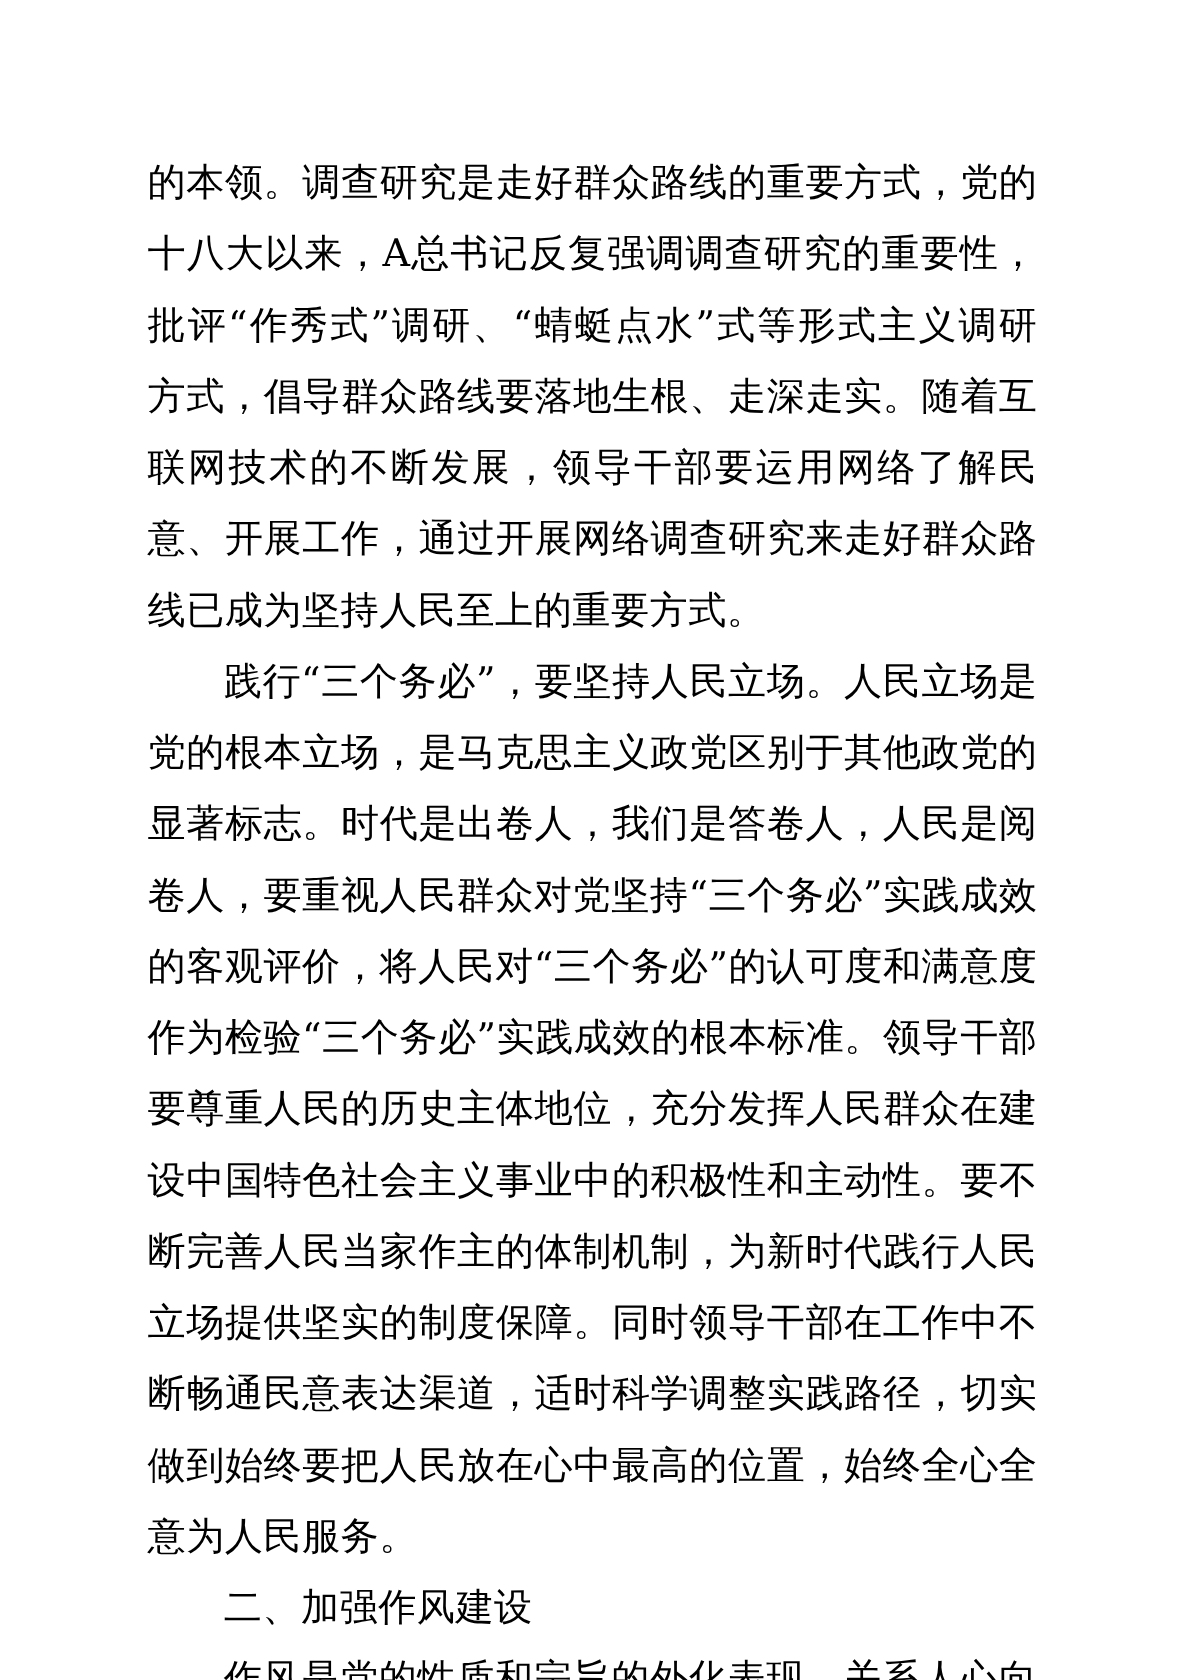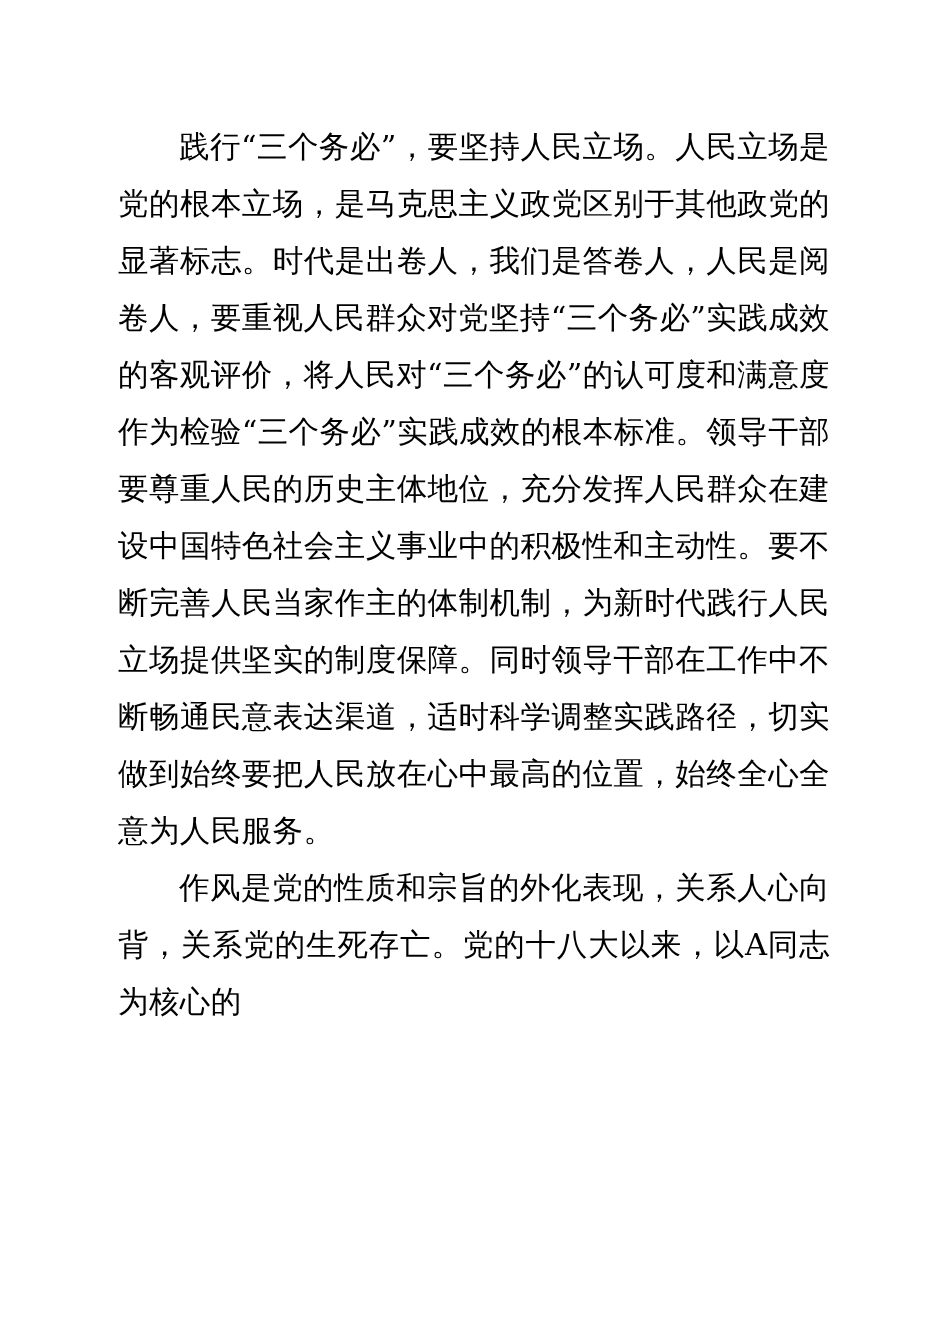--- a/index.html
+++ b/index.html
@@ -34,16 +34,18 @@
   }
   p.indent {
     text-indent: 2em;
   }
 </style>
 </head>
 <body>
 
 <div class="page">
   <div class="doc-body">
+    <p class="body-para">的本领。调查研究是走好群众路线的重要方式，党的十八大以来，A总书记反复强调调查研究的重要性，批评“作秀式”调研、“蜻蜓点水”式等形式主义调研方式，倡导群众路线要落地生根、走深走实。随着互联网技术的不断发展，领导干部要运用网络了解民意、开展工作，通过开展网络调查研究来走好群众路线已成为坚持人民至上的重要方式。</p>
     <p class="body-para indent">践行“三个务必”，要坚持人民立场。人民立场是党的根本立场，是马克思主义政党区别于其他政党的显著标志。时代是出卷人，我们是答卷人，人民是阅卷人，要重视人民群众对党坚持“三个务必”实践成效的客观评价，将人民对“三个务必”的认可度和满意度作为检验“三个务必”实践成效的根本标准。领导干部要尊重人民的历史主体地位，充分发挥人民群众在建设中国特色社会主义事业中的积极性和主动性。要不断完善人民当家作主的体制机制，为新时代践行人民立场提供坚实的制度保障。同时领导干部在工作中不断畅通民意表达渠道，适时科学调整实践路径，切实做到始终要把人民放在心中最高的位置，始终全心全意为人民服务。</p>
+    <p class="body-para indent">二、加强作风建设</p>
     <p class="body-para indent">作风是党的性质和宗旨的外化表现，关系人心向背，关系党的生死存亡。党的十八大以来，以A同志为核心的</p>
   </div>
 </div>
 
 </body></html>

